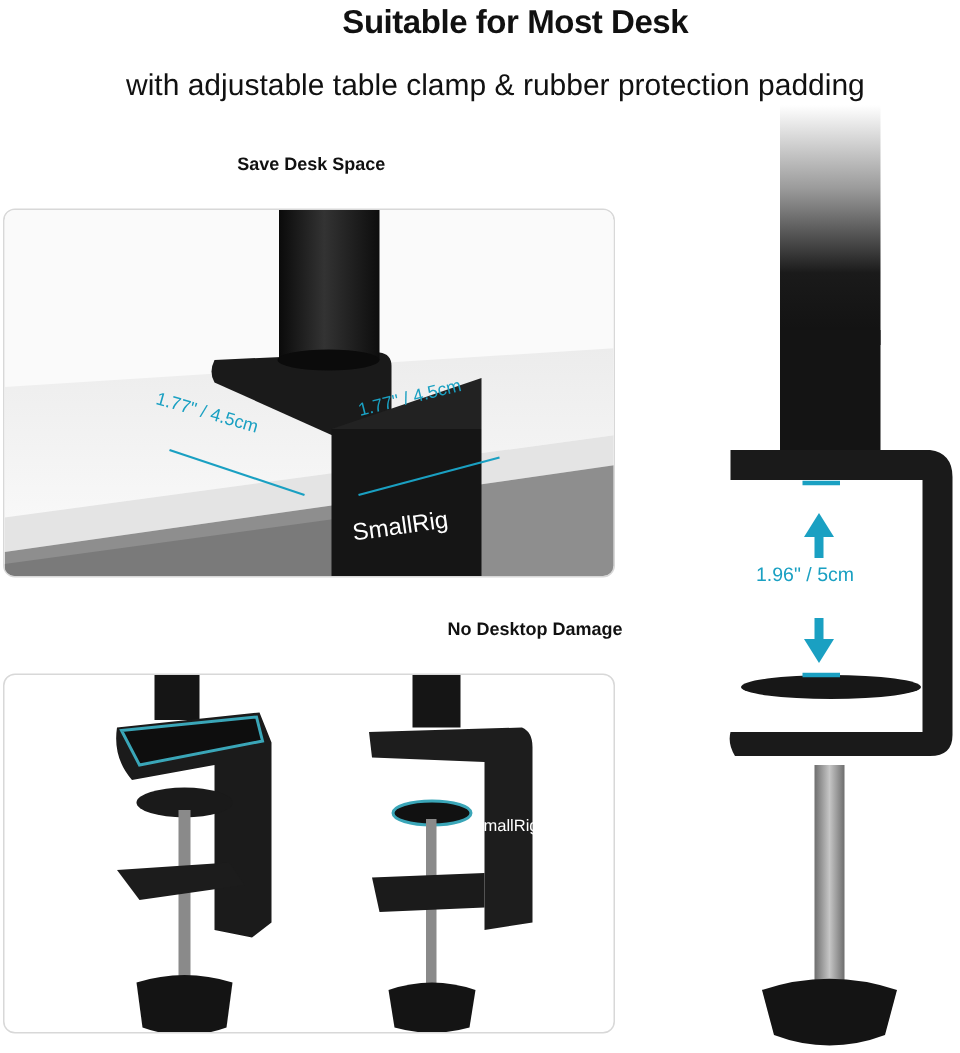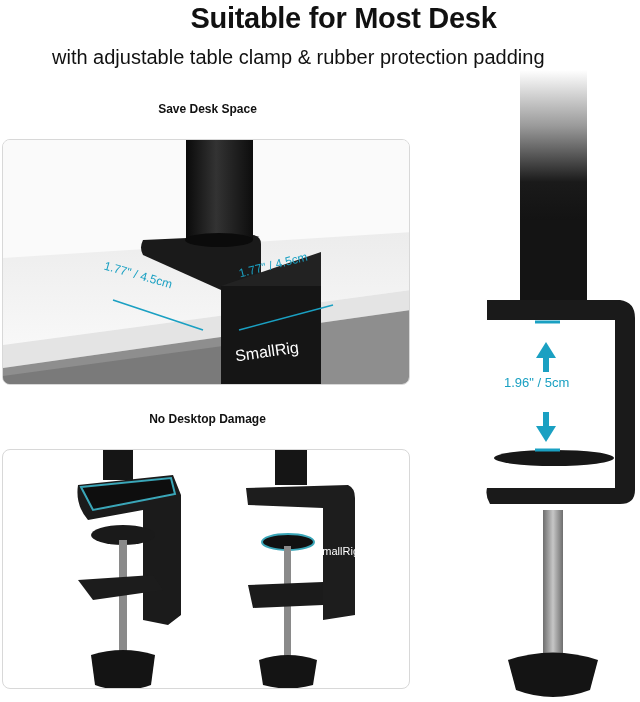--- a/index.html
+++ b/index.html
@@ -1,20 +1,20 @@
 <!DOCTYPE html>
 <html><head>
 <meta charset="utf-8">
 <style>
   * { box-sizing: border-box; margin: 0; padding: 0; }
   body { width: 640px; height: 702px; background: #ffffff; position: relative; overflow: hidden;
          font-family: "Liberation Sans", sans-serif; color: #111; }
   .abs { position: absolute; }
-  .title { left: 0; top: 2px; width: 640px; text-align: center; font-size: 29px; font-weight: bold; letter-spacing: -0.3px; padding-left: 47px; }
-  .subtitle { left: 0; top: 46px; width: 640px; padding-left: 52px; font-size: 20px; }
+  .title { left: 0; top: 2px; width: 640px; text-align: center; font-size: 22px; font-weight: bold; letter-spacing: -0.3px; padding-left: 47px; }
+  .subtitle { left: 0; top: 46px; width: 640px; padding-left: 84px; font-size: 20px; }
   .section-head { font-size: 12px; font-weight: bold; text-align: center; }
   .panel { border: 1px solid #d8d8d8; border-radius: 8px; overflow: hidden; background: #fff; }
   .cyan-text { color: #1aa0c2; font-size: 12px; white-space: nowrap; }
   svg { display: block; }
 </style>
 </head>
 <body>
 
 <div class="abs title">Suitable for Most Desk</div>
 <div class="abs subtitle">with adjustable table clamp &amp; rubber protection padding</div>
@@ -51,21 +51,21 @@
     <ellipse cx="216" cy="100" rx="34" ry="7" fill="#0b0b0b"></ellipse>
 
     <line x1="110" y1="160" x2="200" y2="190" stroke="#1aa0c2" stroke-width="1.5"></line>
     <line x1="236" y1="190" x2="330" y2="165" stroke="#1aa0c2" stroke-width="1.5"></line>
   </svg>
   <div class="abs cyan-text" style="left:100px;top:128px;transform:rotate(16deg);">1.77" / 4.5cm</div>
   <div class="abs cyan-text" style="left:235px;top:118px;transform:rotate(-14deg);">1.77" / 4.5cm</div>
   <div class="abs" style="left:232px;top:203px;color:#fff;font-size:16px;transform:rotate(-8deg);">SmallRig</div>
 </div>
 
-<div class="abs section-head" style="left:0;top:412px;width:415px;">No Desktop Damage</div>
+<div class="abs section-head" style="left:0;top:412px;width:415px;text-align:right;">No Desktop Damage</div>
 <div class="abs panel" style="left:2px;top:449px;width:408px;height:240px;">
   <svg width="408" height="240" viewBox="0 0 408 240">
 
     <rect x="100" y="0" width="30" height="30" fill="#151515"></rect>
     <path d="M75 35 L170 25 L178 45 L178 165 L165 175 L140 170 L140 60 L85 70 Q72 55 75 35 Z" fill="#1b1b1b"></path>
     <path d="M78 37 L168 28 L172 44 L90 60 Z" fill="#0e0e0e" stroke="#3aa6b8" stroke-width="2"></path>
     <ellipse cx="120" cy="85" rx="32" ry="10" fill="#1a1a1a"></ellipse>
     <rect x="116" y="90" width="8" height="130" fill="#8a8a8a"></rect>
     <path d="M75 130 L150 125 L160 140 L90 150 Z" fill="#1c1c1c"></path>
     <path d="M88 205 Q120 195 152 205 L148 235 Q120 245 92 235 Z" fill="#141414"></path>

